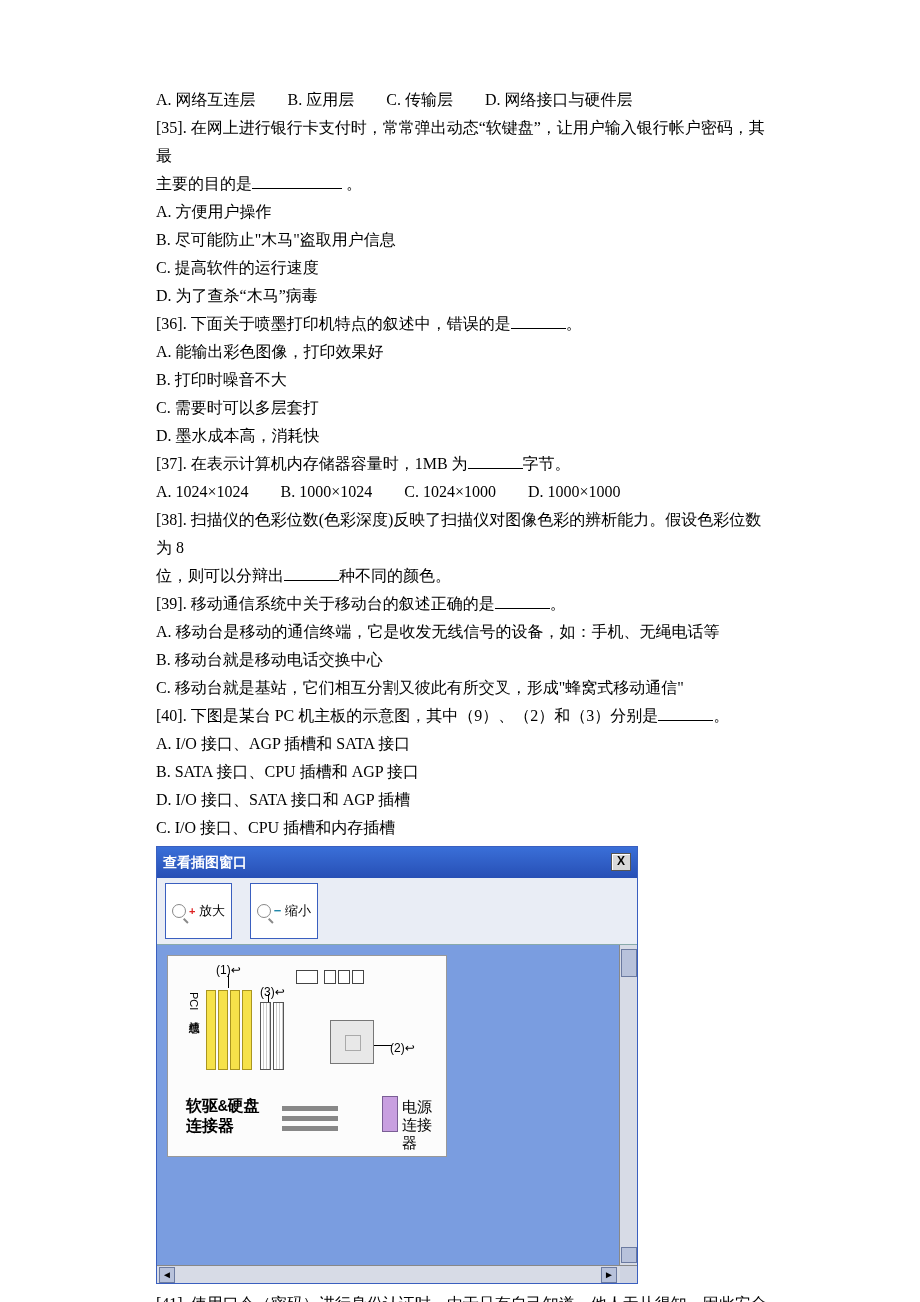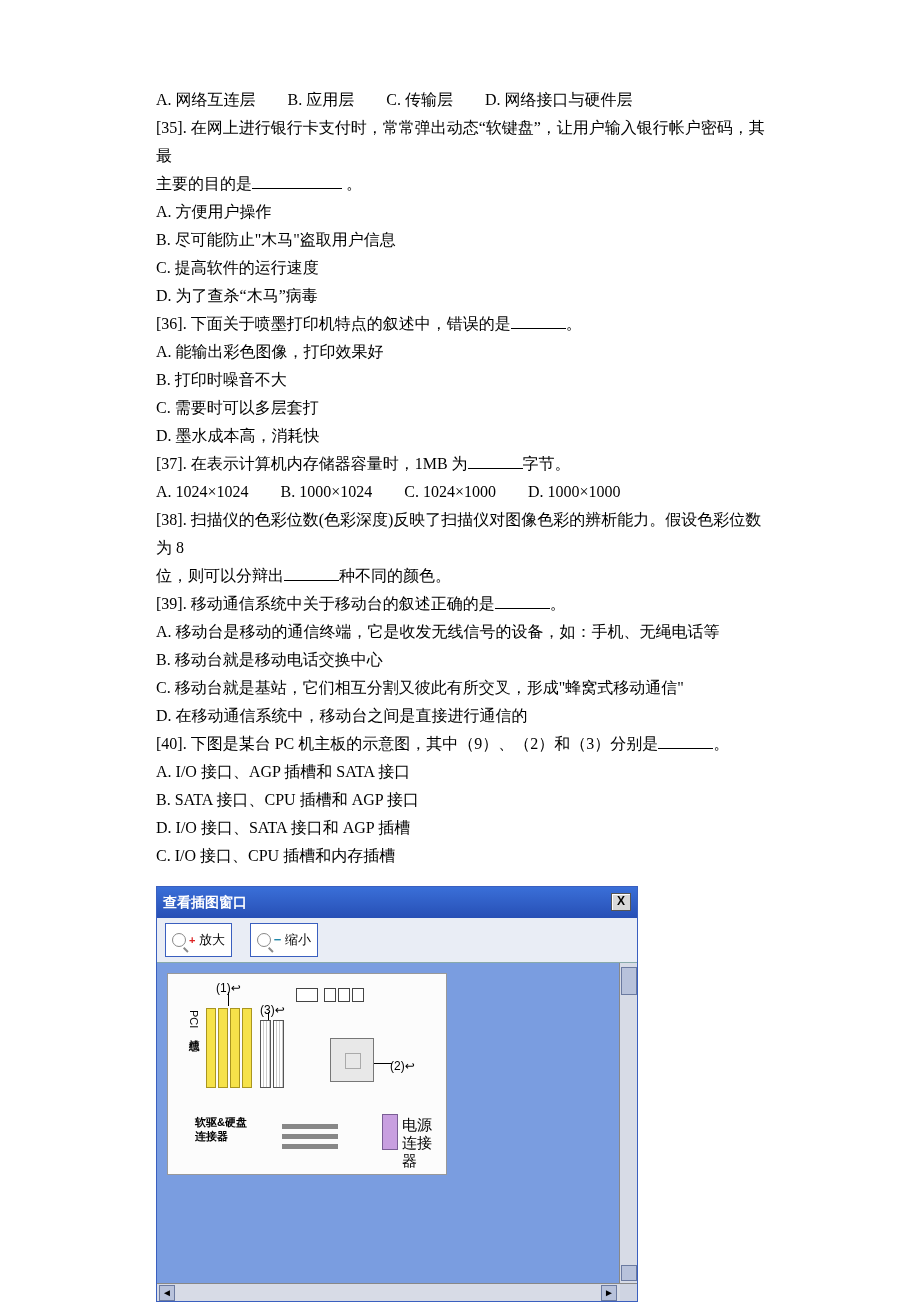--- a/index.html
+++ b/index.html
@@ -20,21 +20,21 @@
   .opt { display: inline-block; margin-right: 28px; }
   .opt:last-child { margin-right: 0; }
   .underline { display:inline-block; border-bottom:1px solid #000; width:90px; height:0.9em; vertical-align:baseline; }
   .underline-short { display:inline-block; border-bottom:1px solid #000; width:55px; height:0.9em; vertical-align:baseline; }
 
   
   .viewer {
     width: 480px;
     border: 1px solid #3a5fbf;
     background: #7a9de0;
-    margin-top: 16px;
+    margin-top: 4px;
     margin-bottom: 6px;
     position: relative;
   }
   .titlebar {
     background: linear-gradient(#3a6fd8, #274fb5);
     color: #fff;
     font-family: "SimSun", "宋体", sans-serif;
     font-weight: bold;
     font-size: 14px;
     padding: 3px 6px;
@@ -56,21 +56,21 @@
   .toolbar {
     background: #e9edf5;
     border-bottom: 1px solid #8aa;
     padding: 5px 8px;
     font-family: "SimSun", sans-serif;
     font-size: 13px;
   }
   .tbbtn {
     display: inline-block;
     border: 1px solid #3a5fbf;
-    padding: 5px 6px;
+    padding: 16px 6px;
     background: #fff;
     margin-right: 14px;
     vertical-align: middle;
   }
   .tbbtn .mg { display:inline-block; width:12px;height:12px;border:1.5px solid #888;border-radius:50%;position:relative;vertical-align:middle;margin-right:3px;}
   .tbbtn .mg::after{content:"";position:absolute;right:-4px;bottom:-4px;width:6px;height:1.5px;background:#888;transform:rotate(45deg);}
   .tbbtn .plus{color:#d22;font-weight:bold;font-size:11px;vertical-align:middle;}
   .tbbtn .minus{color:#28a;font-weight:bold;font-size:13px;vertical-align:middle;}
 
   .canvas-area {
@@ -118,21 +118,21 @@
 
   
   .cpu{position:absolute;left:162px;top:64px;width:42px;height:42px;border:1px solid #777;background:#e8e8e8;}
   .cpu::after{content:"";position:absolute;left:14px;top:14px;width:14px;height:14px;border:1px solid #aaa;}
 
   
   .pwr{position:absolute;left:214px;top:140px;width:14px;height:34px;background:#c89fe0;border:1px solid #7a5e95;}
   .pwr-lbl{position:absolute;left:234px;top:142px;font-size:15px;font-family:"SimSun",sans-serif;line-height:1.2;}
 
   
-  .hd-lbl{position:absolute;left:27px;top:142px;font-size:11px;font-family:Liberation Sans, sans-serif;line-height:1.2;font-weight:bold;}
+  .hd-lbl{position:absolute;left:18px;top:142px;font-size:16px;font-family:Liberation Mono, monospace;line-height:1.2;font-weight:bold;}
   .hd{position:absolute;background:#888;}
   .hd.h1{left:114px;top:150px;width:56px;height:5px;}
   .hd.h2{left:114px;top:160px;width:56px;height:5px;}
   .hd.h3{left:114px;top:170px;width:56px;height:5px;}
 
   
   .vscroll{position:absolute;right:0;top:0;width:17px;height:100%;background:#d7dbe6;border-left:1px solid #888;}
   .vscroll .thumbv{position:absolute;left:1px;top:4px;width:14px;height:26px;background:#b8c2db;border:1px solid #6b7aa0;}
   .vscroll .arrd{position:absolute;left:1px;bottom:2px;width:14px;height:14px;background:#b8c2db;border:1px solid #6b7aa0;}
   .hscroll{height:17px;background:#d7dbe6;border-top:1px solid #888;position:relative;}
@@ -183,21 +183,20 @@
   <div class="line">
     <span>位，则可以分辩出</span><span class="underline-short"></span><span>种不同的颜色。</span>
   </div>
 
   <div class="line">
     <span>[39]. 移动通信系统中关于移动台的叙述正确的是</span><span class="underline-short"></span><span>。</span>
   </div>
   <div class="line">A.    移动台是移动的通信终端，它是收发无线信号的设备，如：手机、无绳电话等</div>
   <div class="line">B.    移动台就是移动电话交换中心</div>
   <div class="line">C.    移动台就是基站，它们相互分割又彼此有所交叉，形成"蜂窝式移动通信"</div>
-  <div class="line">D.    在移动通信系统中，移动台之间是直接进行通信的</div>
 
   <div class="line">
     <span>[40]. 下图是某台 PC 机主板的示意图，其中（9）、（2）和（3）分别是</span><span class="underline-short"></span><span>。</span>
   </div>
   <div class="line">A.   I/O 接口、AGP 插槽和 SATA 接口</div>
   <div class="line">B.   SATA 接口、CPU 插槽和 AGP 接口</div>
   <div class="line">D.   I/O 接口、SATA 接口和 AGP 插槽</div>
   <div class="line">C.   I/O 接口、CPU 插槽和内存插槽</div>
 
   <div class="viewer">

